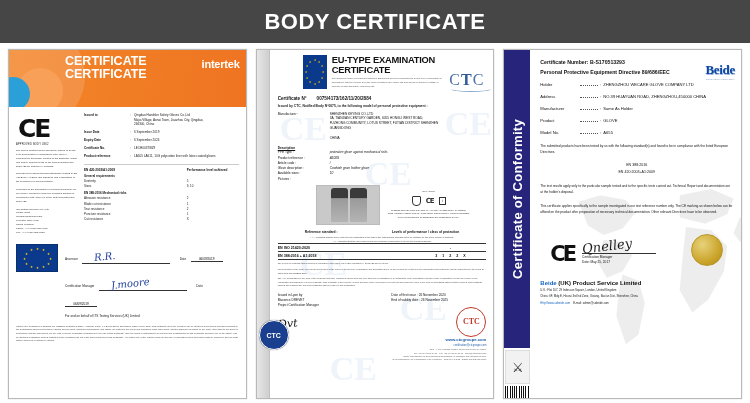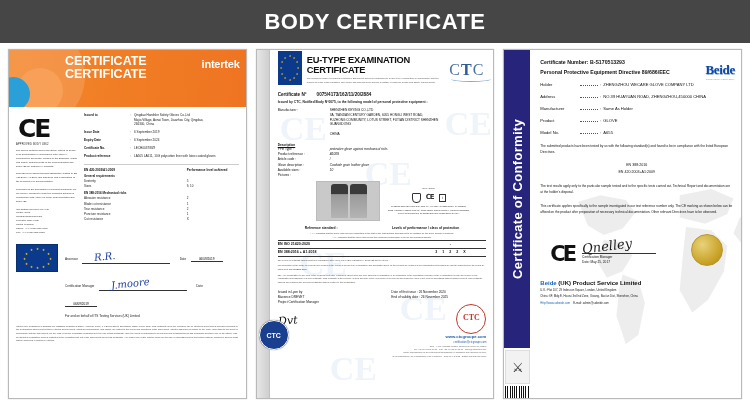--- a/index.html
+++ b/index.html
@@ -126,21 +126,21 @@
   }
   .c2-inner { margin-left: 13px; padding: 5px 7px 0 8px; position: relative; z-index: 2; }
   .c2-wm {
     position: absolute; left: 13px; right: 0; top: 0; bottom: 0;
     z-index: 1; overflow: hidden; pointer-events: none;
   }
   .c2-wm span {
     position: absolute; color: rgba(120,170,205,.13);
     font-size: 34px; font-weight: bold; font-family: "Liberation Serif", serif;
   }
-  .c2-top { display: flex; align-items: center; gap: 5px; }
+  .c2-top { display: flex; align-items: flex-end; gap: 5px; margin-left: 25px; }
   .c2-euflag {
     width: 24px; height: 34px; background: #0b3a8c; flex: none; position: relative;
     margin-top: -4px;
   }
   .c2-euflag .star { position: absolute; color: #ffcc00; font-size: 3px; }
   .c2-heading { flex: 1; }
   .c2-title { font-size: 9.3px; font-weight: bold; color: #111; letter-spacing: -.2px; }
   .c2-sub { font-size: 2.4px; color: #555; line-height: 1.6; margin-top: 2px; }
   .ctc-logo {
     flex: none; font-size: 16px; font-weight: 300; color: #4a6fa5;

